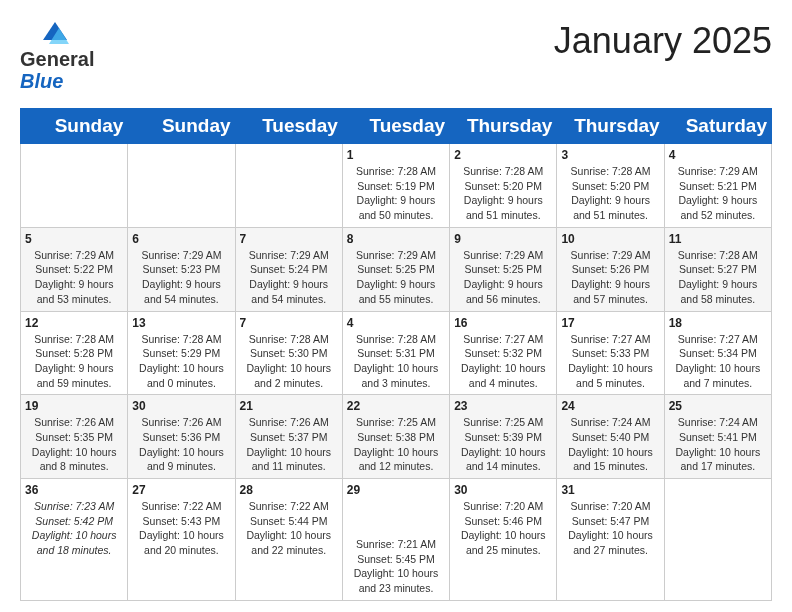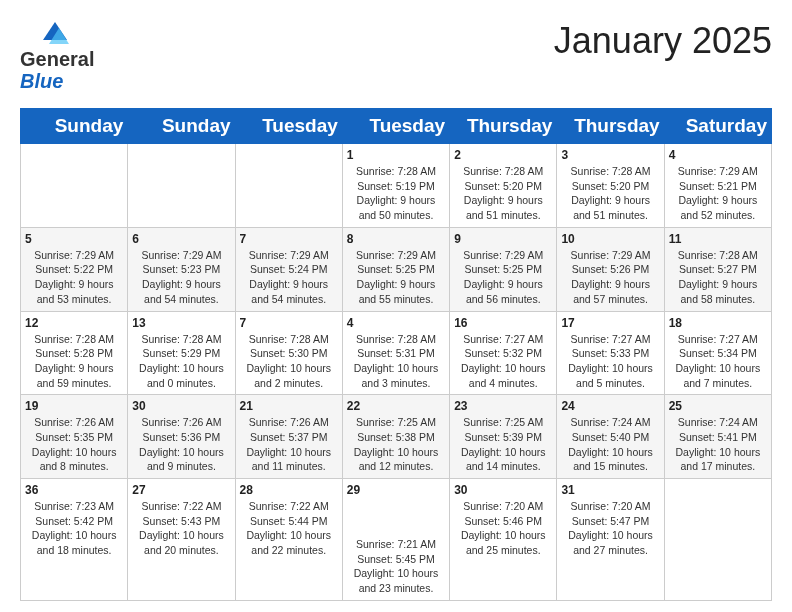--- a/index.html
+++ b/index.html
@@ -300,21 +300,21 @@
           <div class="day-num">25</div>
           <div class="day-info" style="white-space: pre-line;">Sunrise: 7:24 AM
 Sunset: 5:41 PM
 Daylight: 10 hours
 and 17 minutes.</div>
         </td>
       </tr>
       <tr>
         <td>
           <div class="day-num">36</div>
-          <div class="day-info" style="white-space: pre-line;">Sunrise: 7:23 AM
+          <div class="day-info" style="white-space: pre-line; font-style: italic;">Sunrise: 7:23 AM
 Sunset: 5:42 PM
 Daylight: 10 hours
 and 18 minutes.</div>
         </td>
         <td>
           <div class="day-num">27</div>
           <div class="day-info" style="white-space: pre-line;">Sunrise: 7:22 AM
 Sunset: 5:43 PM
 Daylight: 10 hours
 and 20 minutes.</div>

